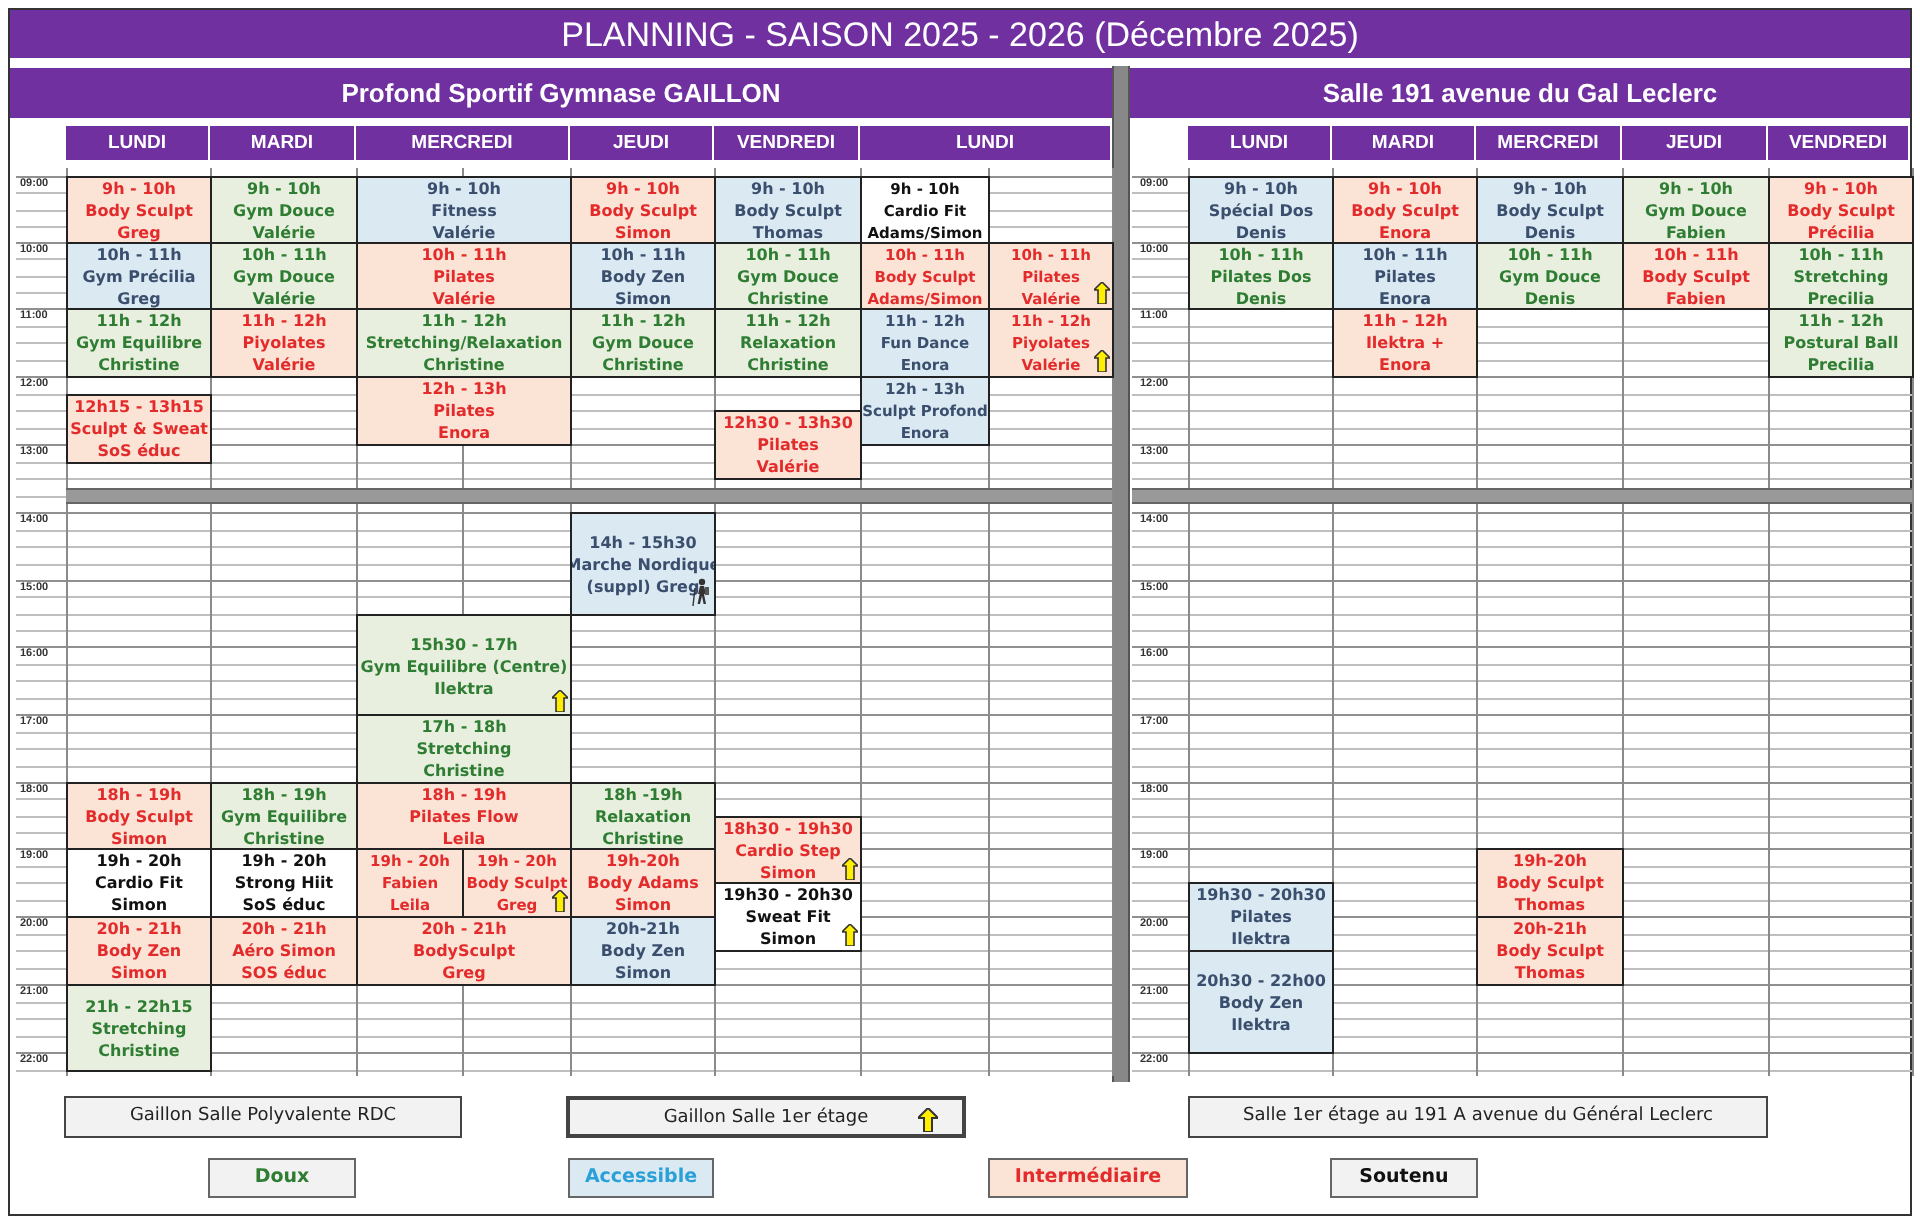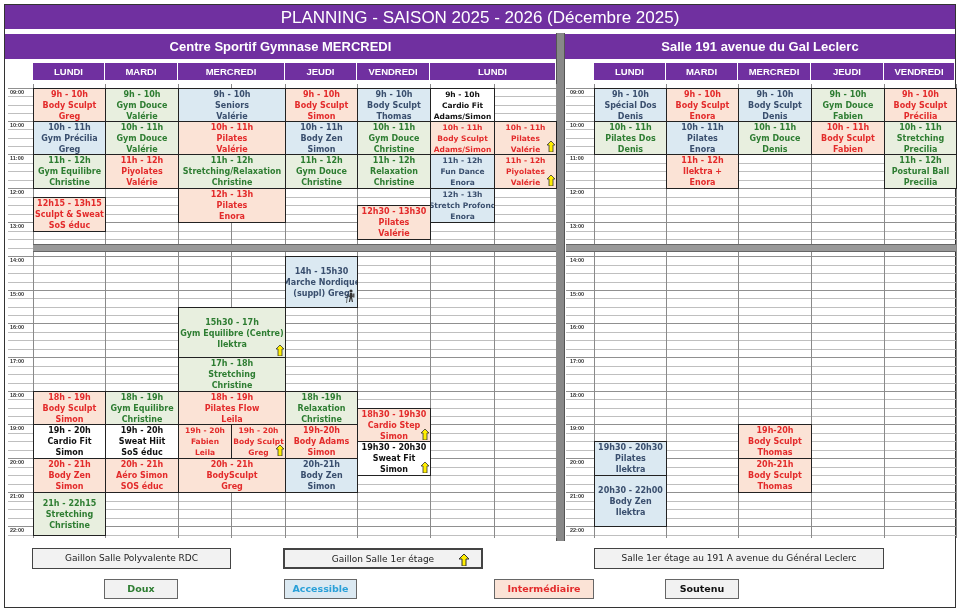--- a/index.html
+++ b/index.html
@@ -24,21 +24,21 @@
   .hiker { position: absolute; right: 2px; bottom: 4px; width: 9px; height: 14px; }
   .legend-box { position: absolute; height: 21px; border: 1.5px solid #444; background: #f2f2f2; font-family: "DejaVu Sans", sans-serif; font-size: 9px; text-align: center; line-height: 19px; color: #222; }
   .legend-small { position: absolute; height: 20px; border: 1px solid #666; font-family: "DejaVu Sans", sans-serif; font-weight: bold; font-size: 9.5px; text-align: center; line-height: 18px; }
 </style>
 </head>
 <body>
 
 <div class="frame"></div>
 <div class="title">PLANNING  - SAISON 2025 - 2026 (Décembre 2025)</div>
 
-<div class="venue" style="left:5px;width:551px;">Centre Sportif Gymnase MERCREDI</div>
+<div class="venue" style="left:5px;width:551px;">Profond Sportif Gymnase GAILLON</div>
 <div class="venue" style="left:565px;width:390px;">Salle 191 avenue du  Gal Leclerc</div>
 <div class="divider"></div>
 
 <div class="dayhdr" style="left:33px;width:72px;">LUNDI</div>
 <div class="dayhdr" style="left:105px;width:73px;">MARDI</div>
 <div class="dayhdr" style="left:178px;width:107px;">MERCREDI</div>
 <div class="dayhdr" style="left:285px;width:72px;">JEUDI</div>
 <div class="dayhdr" style="left:357px;width:73px;">VENDREDI</div>
 <div class="dayhdr" style="left:430px;width:126px;">LUNDI</div>
 
@@ -259,31 +259,31 @@
       <span>Piyolates</span>
       <span>Valérie</span>
     </div>
     <div class="ev c-doux" style="left: 105px; top: 391px; width: 74px; height: 34px;">
       <span>18h - 19h</span>
       <span>Gym Equilibre</span>
       <span>Christine</span>
     </div>
     <div class="ev c-sout" style="left: 105px; top: 424px; width: 74px; height: 35px;">
       <span>19h - 20h</span>
-      <span>Sweat Hiit</span>
+      <span>Strong Hiit</span>
       <span>SoS éduc</span>
     </div>
     <div class="ev c-inter" style="left: 105px; top: 458px; width: 74px; height: 35px;">
       <span>20h - 21h</span>
       <span>Aéro Simon</span>
       <span>SOS éduc</span>
     </div>
     <div class="ev c-acc" style="left: 178px; top: 88px; width: 108px; height: 34px;">
       <span>9h - 10h</span>
-      <span>Seniors</span>
+      <span>Fitness</span>
       <span>Valérie</span>
     </div>
     <div class="ev c-inter" style="left: 178px; top: 121px; width: 108px; height: 34px;">
       <span>10h - 11h</span>
       <span>Pilates</span>
       <span>Valérie</span>
     </div>
     <div class="ev c-doux" style="left: 178px; top: 154px; width: 108px; height: 35px;">
       <span>11h - 12h</span>
       <span>Stretching/Relaxation</span>
@@ -433,21 +433,21 @@
     <div class="ev c-inter" style="left: 494px; top: 154px; width: 63px; height: 35px; font-size: 7.5px;">
       <span>11h - 12h</span>
       <span>Piyolates</span>
       <span>Valérie</span>
       <svg class="arrow" viewBox="0 0 8 11">
         <path d="M4 0 L8 4 L6 4 L6 11 L2 11 L2 4 L0 4 Z" fill="#ffee00" stroke="#333" stroke-width="0.8"></path>
       </svg>
     </div>
     <div class="ev c-acc" style="left: 430px; top: 188px; width: 65px; height: 35px; font-size: 7.5px;">
       <span>12h - 13h</span>
-      <span>Stretch Profond</span>
+      <span>Sculpt Profond</span>
       <span>Enora</span>
     </div>
     <div class="ev c-acc" style="left: 594px; top: 88px; width: 73px; height: 34px;">
       <span>9h - 10h</span>
       <span>Spécial Dos</span>
       <span>Denis</span>
     </div>
     <div class="ev c-doux" style="left: 594px; top: 121px; width: 73px; height: 34px;">
       <span>10h - 11h</span>
       <span>Pilates Dos</span>

